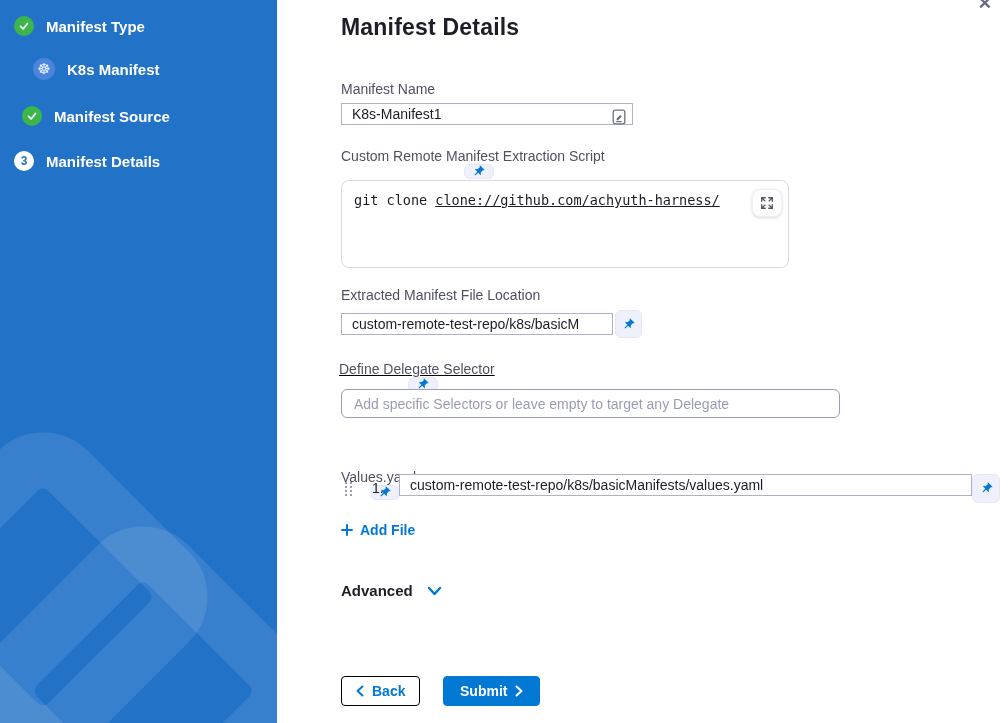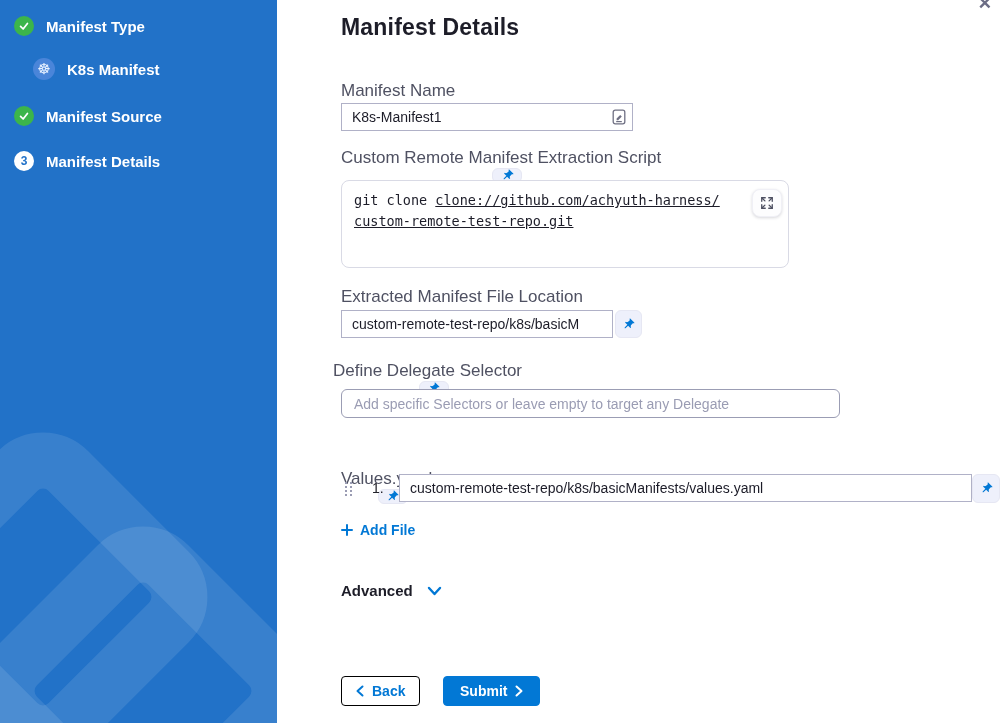--- a/index.html
+++ b/index.html
@@ -19,33 +19,33 @@
   .step-label { color:#fff; font-size:15px; font-weight:600; margin-left:12px; }
   .step-label.bold { font-weight:700; }
   .check-circle { width:20px; height:20px; border-radius:50%; background:#3cb54a;
                   margin-left:14px; display:flex; align-items:center; justify-content:center; }
   .num-circle { width:20px; height:20px; border-radius:50%; background:#fff;
                 margin-left:14px; display:flex; align-items:center; justify-content:center;
                 color:#2272c8; font-size:12px; font-weight:700; }
   .k8s-circle { width:22px; height:22px; border-radius:50%; background:#4a85d9;
                 margin-left:33px; display:flex; align-items:center; justify-content:center;
                 color:#eaf2ff; font-size:15px; font-family:"DejaVu Sans", sans-serif; }
-  .step1 { top:14px; } .step2 { top:57px; } .step3 { top:104px; } .step4 { top:149px; }
+  .step1 { top:14px; } .step2 { top:57px; } .step3 { top:104px;padding-left:8px; } .step4 { top:149px; }
 
   
   .main { position:absolute; left:283px; top:0; width:725px; height:723px; background:#fff; }
   .close-btn { position:absolute; top:-6px; right:16px; color:#6b6d85; font-size:17px;
                font-weight:700; cursor:pointer; line-height:1.2; background:none; border:none;
                font-family:"Liberation Sans", sans-serif; }
   .page-title { position:absolute; left:58px; top:14px; font-size:23px; font-weight:700;
                 color:#1d1d28; letter-spacing:0.2px; }
-  .fld-label { font-size:17px; color:#4f5162; }
+  .fld-label { font-size:14px; color:#4f5162; }
   .abs { position:absolute; }
 
-  input.txt { height:28px; border:1px solid #b0b1c7; border-radius:0; background:#fff;
+  input.txt { height:22px; border:1px solid #b0b1c7; border-radius:0; background:#fff;
               font-size:14px; color:#1c1c28; font-family:"Liberation Sans", sans-serif;
               padding:0 10px; outline:none; }
   input.txt::placeholder { color:#9a9cb3; }
 
   .label-row { display:flex; align-items:center; height:28px;flex-direction:column; }
   .pin-btn { width:30px; height:27px; border-radius:6px; background:#eef0fb;
              border:1px solid #e6e7f3; display:flex; align-items:center; justify-content:center;
              cursor:pointer; margin-left:12px; }
   .pin-btn svg, .pin-addon svg { transform:rotate(45deg); }
   .pin-addon { border-radius:6px; background:#eef0fb; border:1px solid #e6e7f3;
@@ -144,23 +144,20 @@
       <span class="pin-btn">
         <svg width="13" height="13" viewBox="0 0 24 24">
             <path d="M16 9V4h1c.55 0 1-.45 1-1s-.45-1-1-1H7c-.55 0-1 .45-1 1s.45 1 1 1h1v5c0 1.66-1.34 3-3 3v2h5.97v7l1 1 1-1v-7H19v-2c-1.66 0-3-1.34-3-3z" fill="#0278d5"></path>
           </svg>
       </span>
     </div>
 
     <div class="script-box">
       <div>
         <span>git clone </span><span class="lnk">clone://github.com/achyuth-harness/</span>
-      </div>
-      <div>
-        <span class="lnk">custom-remote-test-repo.git</span>
       </div>
       <span class="expand-btn">
         <svg width="14" height="14" viewBox="0 0 16 16" fill="none" stroke="#4f5162" stroke-width="1.5" stroke-linecap="round" stroke-linejoin="round">
           <path d="M10 2h4v4"></path>
             <path d="M14 2l-3.6 3.6"></path>
           <path d="M6 2H2v4"></path>
             <path d="M2 2l3.6 3.6"></path>
           <path d="M2 10v4h4"></path>
             <path d="M2 14l3.6-3.6"></path>
           <path d="M14 10v4h-4"></path>
@@ -172,21 +169,21 @@
     <div class="abs fld-label" style="left:58px; top:287px;">Extracted Manifest File Location</div>
     <div class="abs" style="left:58px; top:310px; display:flex; align-items:center;">
       <input class="txt" style="width: 272px;" value="custom-remote-test-repo/k8s/basicM">
       <span class="pin-addon" style="width:27px; height:28px; margin-left:2px;">
         <svg width="13" height="13" viewBox="0 0 24 24">
             <path d="M16 9V4h1c.55 0 1-.45 1-1s-.45-1-1-1H7c-.55 0-1 .45-1 1s.45 1 1 1h1v5c0 1.66-1.34 3-3 3v2h5.97v7l1 1 1-1v-7H19v-2c-1.66 0-3-1.34-3-3z" fill="#0278d5"></path>
           </svg>
       </span>
     </div>
 
-    <div class="abs label-row" style="left:50px; top:361px;">
+    <div class="abs label-row" style="left:56px; top:361px;text-decoration:underline;">
       <span class="fld-label">Define Delegate Selector</span>
       <span class="pin-btn">
         <svg width="13" height="13" viewBox="0 0 24 24">
             <path d="M16 9V4h1c.55 0 1-.45 1-1s-.45-1-1-1H7c-.55 0-1 .45-1 1s.45 1 1 1h1v5c0 1.66-1.34 3-3 3v2h5.97v7l1 1 1-1v-7H19v-2c-1.66 0-3-1.34-3-3z" fill="#0278d5"></path>
           </svg>
       </span>
     </div>
     <input class="txt abs" style="left: 58px; top: 389px; width: 499px; height: 29px; border-radius: 6px; border-color: rgb(155, 157, 180); padding: 0px 12px;" placeholder="Add specific Selectors or leave empty to target any Delegate">
 
     <div class="abs label-row" style="left:58px; top:441px;margin-top:28px;">

